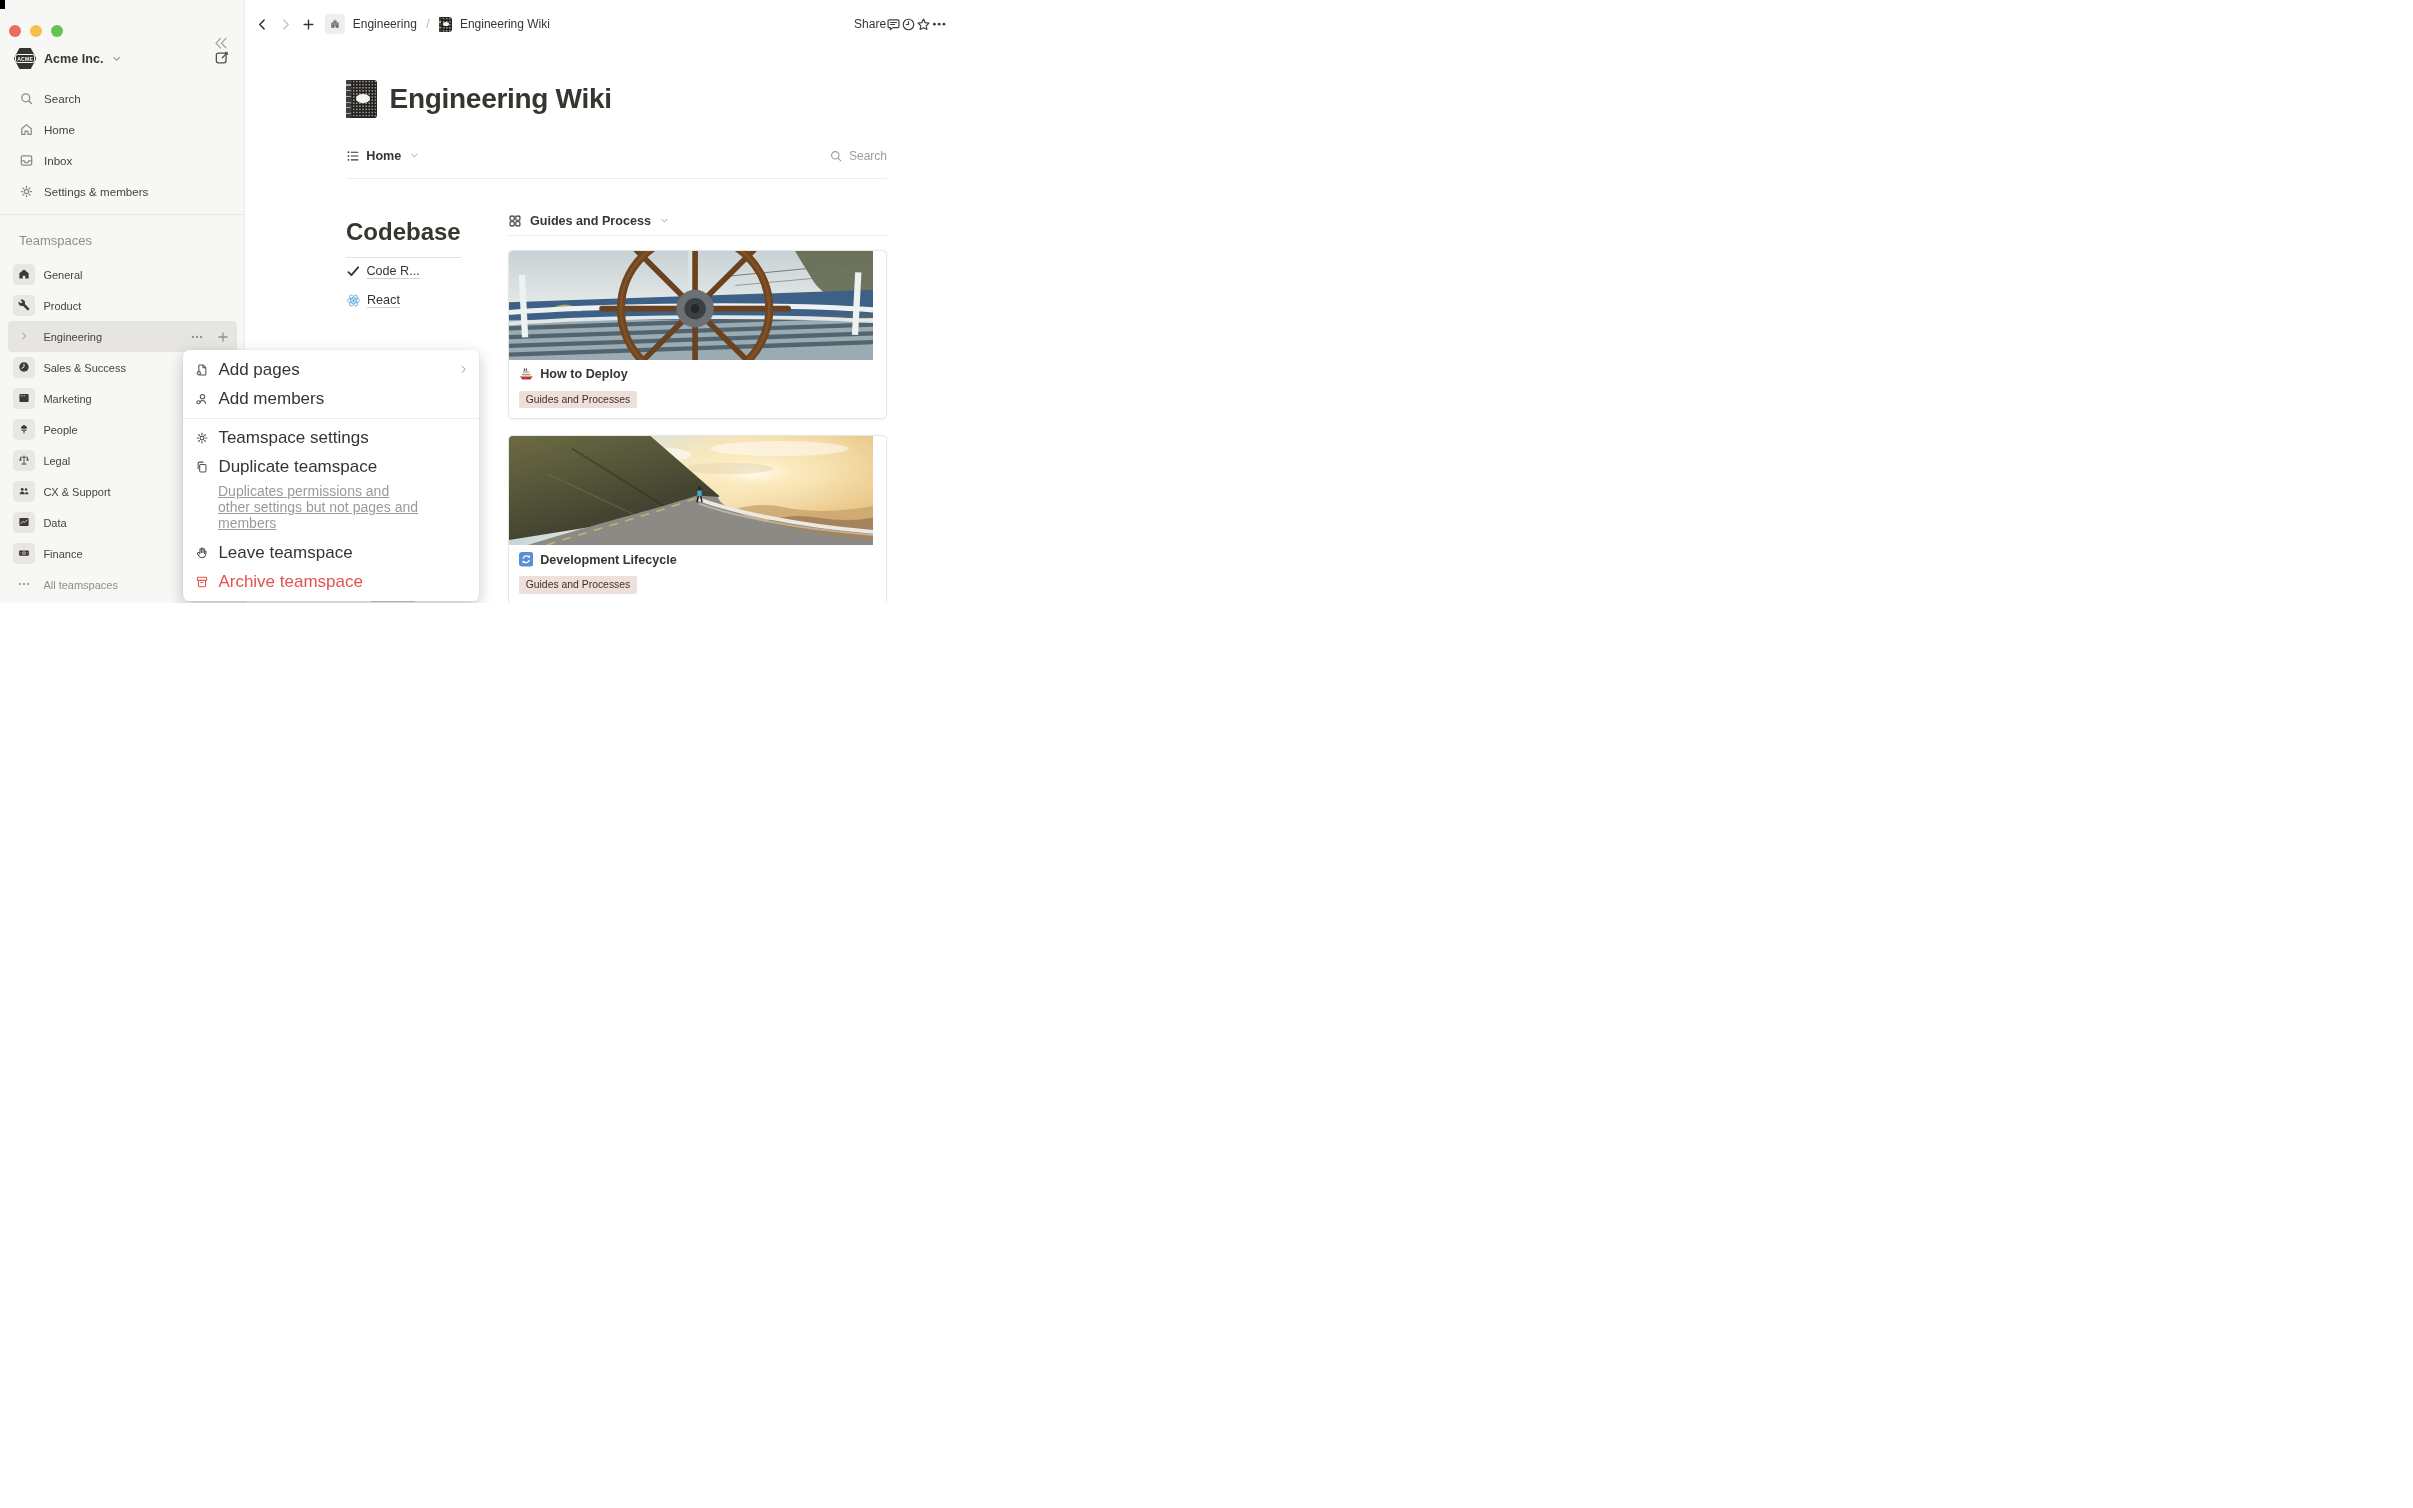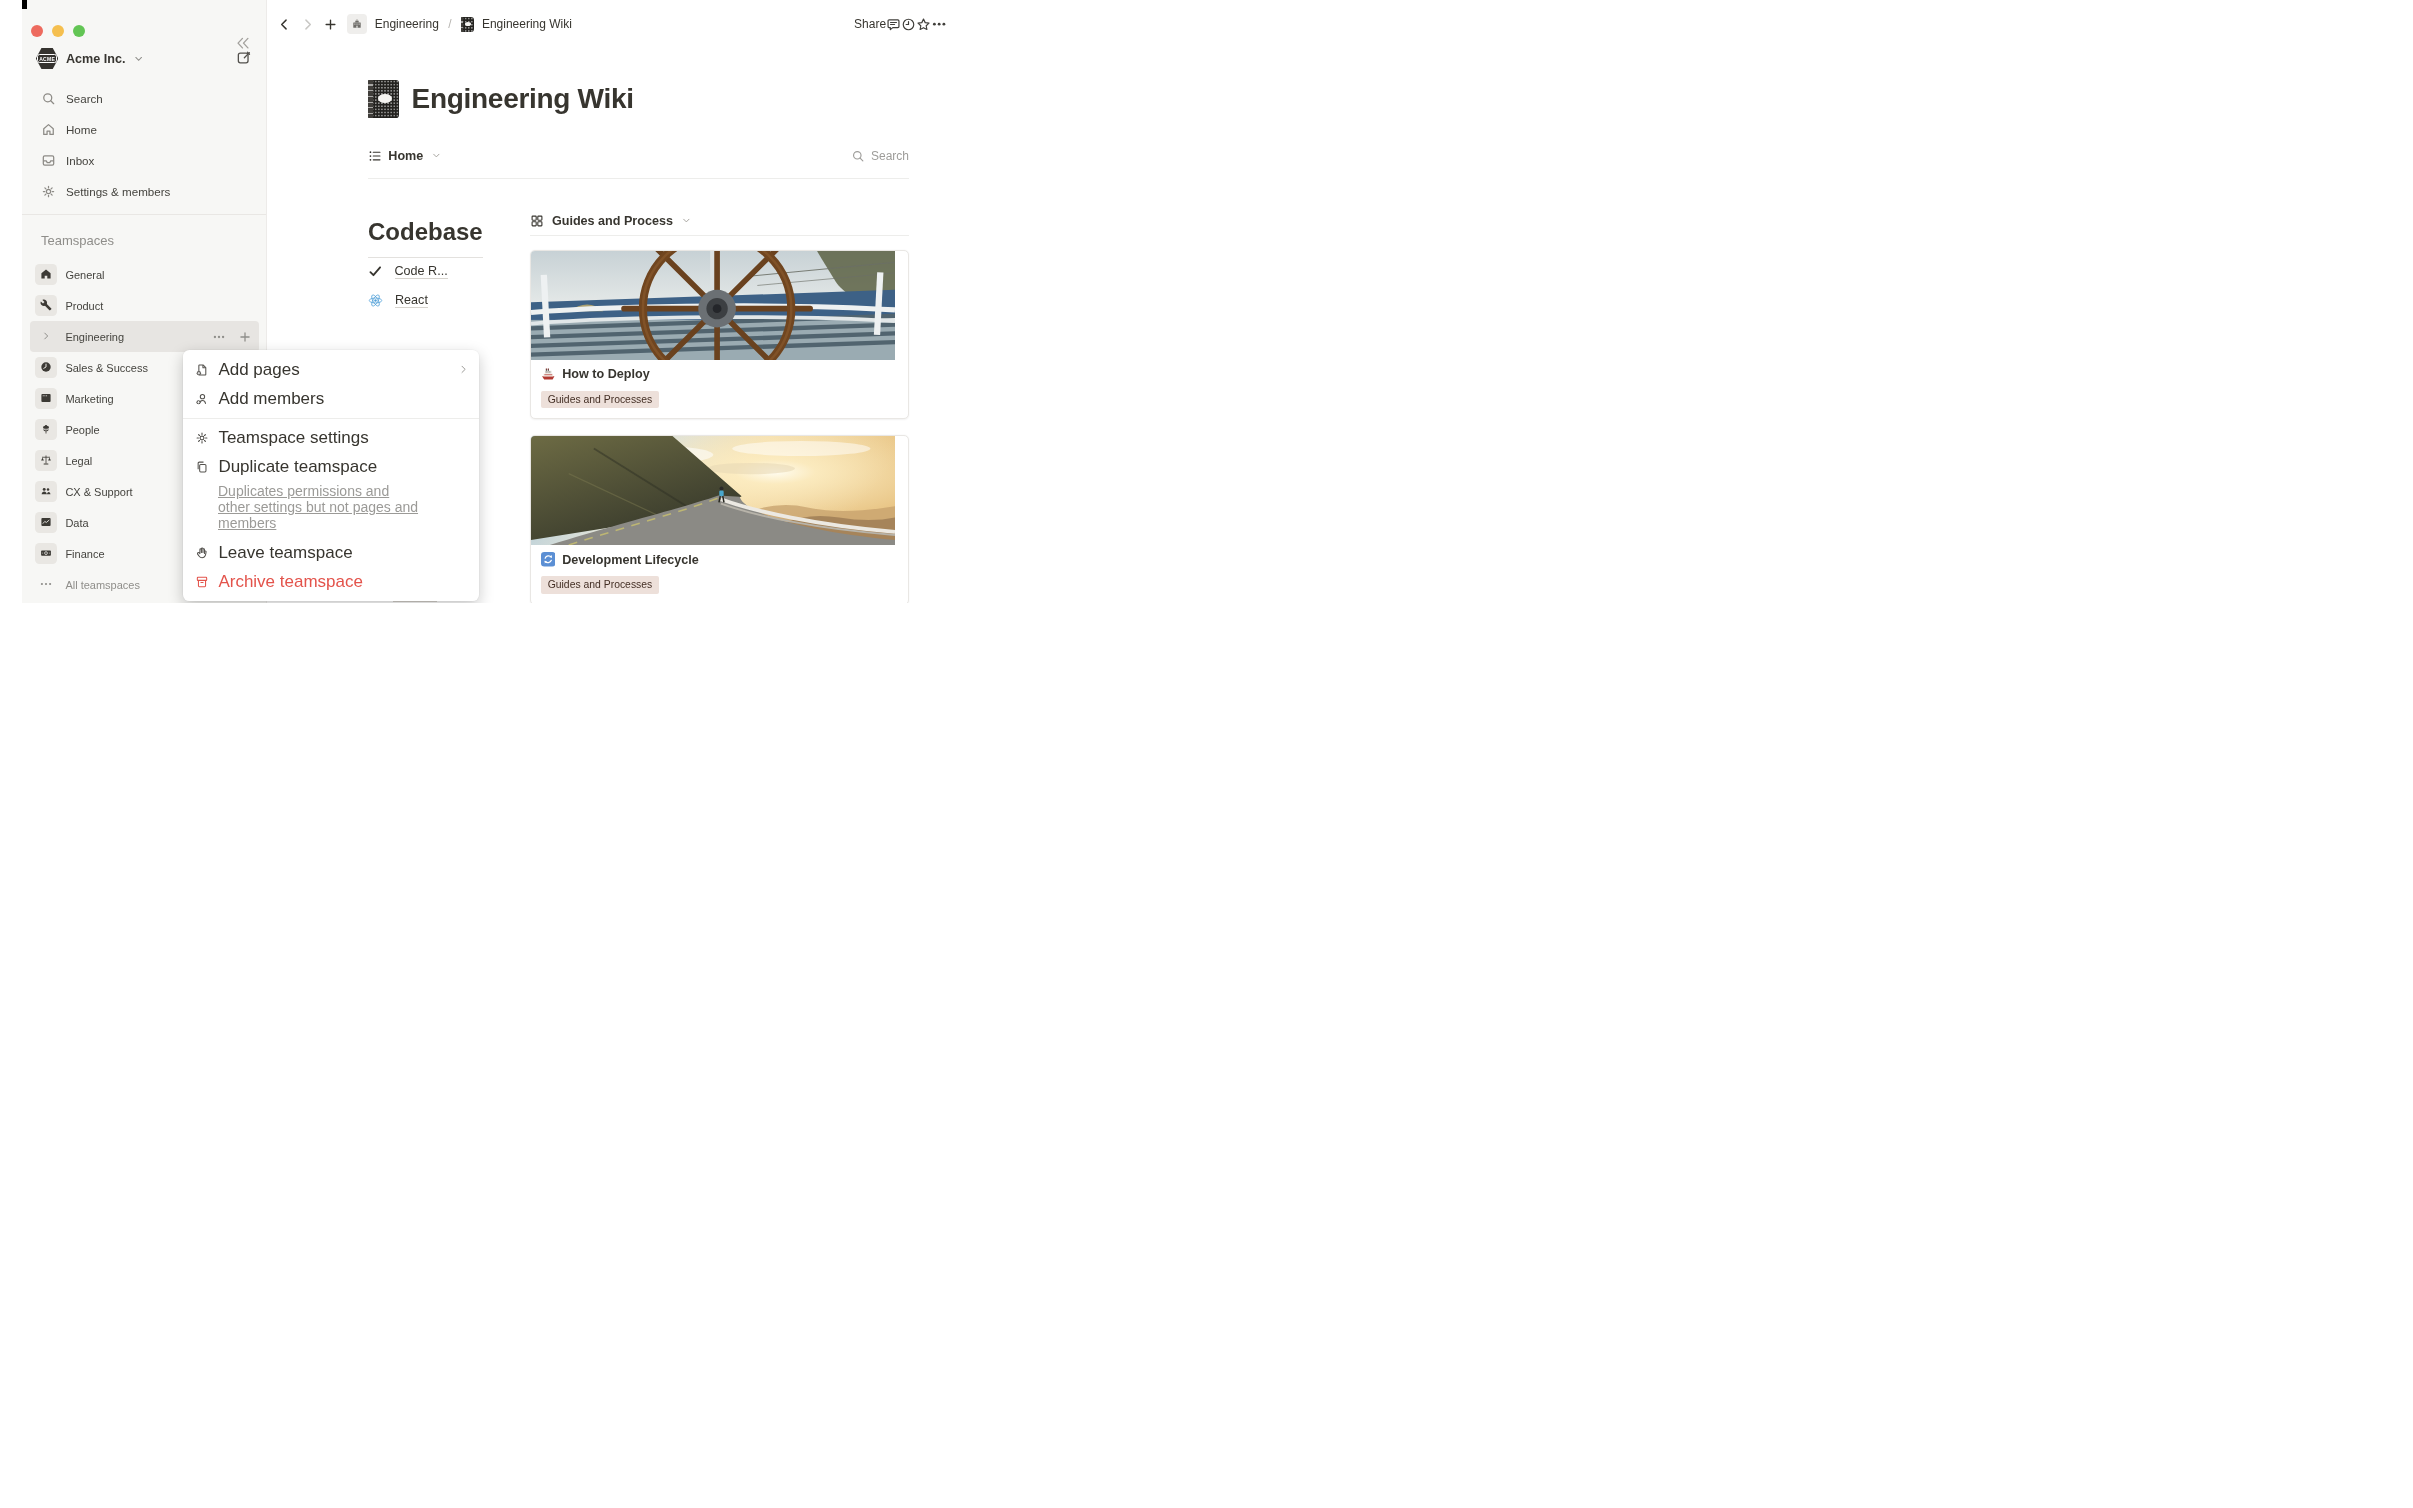--- a/index.html
+++ b/index.html
@@ -1,21 +1,21 @@
 <!DOCTYPE html>
 <html style="font-size:10px"><head>
 <meta charset="utf-8">
 <style>
   * { margin:0; padding:0; box-sizing:border-box; }
   html,body { width:965px; height:603px; overflow:hidden; }
   body { font-family:"Liberation Sans","DejaVu Sans",sans-serif; color:#37352f; background:#fff; }
   .app { display:flex; width:965px; height:603px; position:relative; }
 
   
-  .sidebar { width:245px; min-width:245px; background:#f7f7f5; border-right:0.6px solid #edebe9; position:relative;margin-left:22px; }
+  .sidebar { width:245px; min-width:245px; background:#f7f7f5; border-right:0.6px solid #edebe9; position:relative; }
   .corner-notch { position:absolute; top:0; left:0; width:5px; height:8.8px; background:#000; }
   .traffic { position:absolute; top:25px; left:9.4px; display:flex; gap:8.8px; }
   .light { width:12px; height:12px; border-radius:50%; }
   .light.red { background:#ed6a5e; } .light.yellow { background:#f5bf4f; } .light.green { background:#62c554; }
   .collapse-btn { position:absolute; top:35px; right:15px; color:#a3a19d; background:none; border:none; cursor:pointer; }
   .workspace { position:absolute; top:44px; left:10px; display:flex; align-items:center; gap:7.5px; height:29px; padding:0 3.8px; border-radius:3.8px; cursor:pointer; }
   .ws-logo { width:22.6px; height:22.6px; background:#35332f; clip-path:polygon(25% 4%,75% 4%,100% 50%,75% 96%,25% 96%,0 50%); display:flex; align-items:center; justify-content:center; }
   .ws-logo-text { color:#fff; font-size:5px; font-weight:700; letter-spacing:0.3px; border:0.6px solid #fff; border-radius:2.5px; padding:0.6px 1.3px; }
   .ws-name { font-size:12.6px; font-weight:700; color:#373530; }
   .compose-btn { position:absolute; top:50px; right:14px; color:#53514c; background:none; border:none; cursor:pointer; }
@@ -51,21 +51,21 @@
   .tab-row { display:flex; align-items:center; margin-top:25px; height:25px; }
   .tab-home { display:flex; align-items:center; gap:6.3px; font-size:12.6px; font-weight:700; color:#37352f; cursor:pointer; }
   .tab-home .chev { color:#a5a39e; margin-left:1.3px; }
   .search-inline { margin-left:auto; display:flex; align-items:center; gap:5.7px; color:#9e9d9a; font-size:12px; cursor:pointer; }
   .content-divider { height:0.6px; background:#ededeb; margin-top:10px; }
   .columns { display:flex; }
   .col-left { width:130px; }
   .col-right { width:439px; margin-left:47px; }
   .col-heading { margin-top:38px; font-size:24px; font-weight:700; color:#37352f; line-height:30px; }
   .col-hr { height:0.6px; background:#e3e1de; margin-top:10px; }
-  .page-link { display:flex; align-items:center; gap:12px; height:29px; font-size:12.6px; font-weight:500; color:#37352f; cursor:pointer; }
+  .page-link { display:flex; align-items:center; gap:6px; height:29px; font-size:12.6px; font-weight:500; color:#37352f; cursor:pointer; }
   .page-link .lbl { border-bottom:0.9px solid #d6d3cd; padding-bottom:0.6px; white-space:nowrap; }
   .gettin { position:absolute; top:546px; left:102px; display:flex; align-items:center; gap:8.2px; font-size:12.6px; font-weight:500; cursor:pointer; }
   .gettin .lbl { border-bottom:0.9px solid #d6d3cd; padding-bottom:0.6px; }
 
   .gallery-head { margin-top:35px; display:flex; align-items:center; gap:8.2px; font-size:12.6px; font-weight:700; color:#37352f; }
   .gallery-head .chev { color:#a5a39e; }
   .gallery-hr { height:0.6px; background:#ededeb; margin-top:7.5px; }
   .card { margin-top:14px; border:0.6px solid #e9e7e4; border-radius:5px; background:#fff; box-shadow:0 0.6px 1.9px rgba(15,15,15,.06); overflow:hidden; cursor:pointer; }
   .card + .card { margin-top:15.7px; }
   .card-img { height:109px; position:relative; overflow:hidden; }

